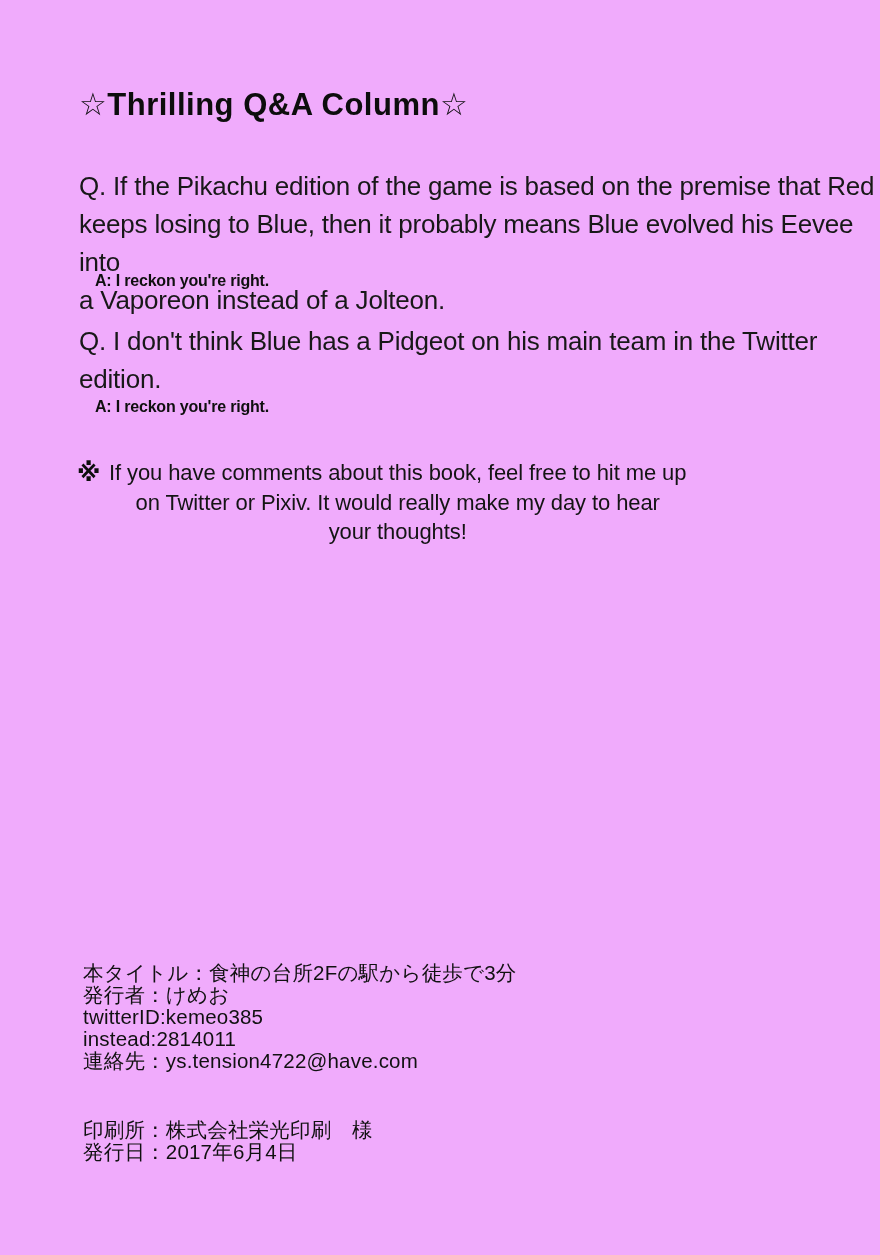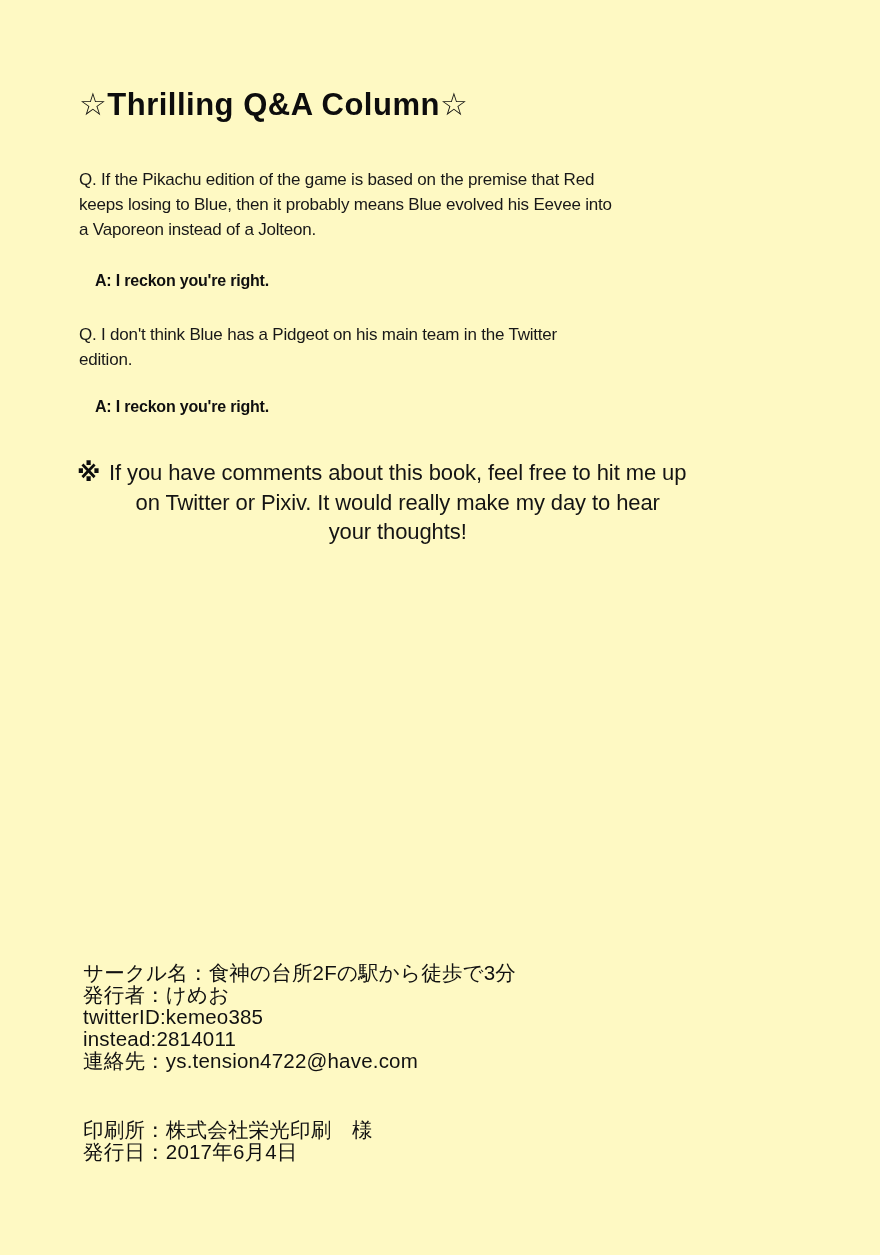--- a/index.html
+++ b/index.html
@@ -11,39 +11,39 @@
     width: 880px;
     height: 1255px;
     position: relative;
     overflow: hidden;
     font-family: "Liberation Sans", "DejaVu Sans", sans-serif;
     color: #141414;
   }
   .page {
     position: absolute;
     inset: 0;
-    background: #fef9c3;
+    background: #f0abfc;
     padding-left: 45px;
   }
   .title {
     position: absolute;
     left: 79px;
     top: 86px;
     margin: 0;
     font-size: 31px;
     font-weight: 700;
     letter-spacing: 0.5px;
     color: #0d0d0d;
     white-space: nowrap;
   }
   .q {
     position: absolute;
     margin: 0;
-    font-size: 17px;
-    line-height: 25px;
+    font-size: 26px;
+    line-height: 38px;
     letter-spacing: -0.2px;
     white-space: pre-line;
     color: #181818;
   }
   .q1 { left: 79px; top: 167px; }
   .q2 { left: 79px; top: 322px; }
   .a {
     position: absolute;
     margin: 16px;
     font-size: 16px;
@@ -113,21 +113,21 @@
 
   <div class="note">
     <span class="note-marker">※</span>
     <span class="note-text">If you have comments about this book, feel free to hit me up
 on Twitter or Pixiv. It would really make my day to hear
 your thoughts!</span>
   </div>
 
   <footer>
     <div class="col-block col-main">
-      <div class="col-line">サークル名：食神の台所2Fの駅から徒歩で3分</div>
+      <div class="col-line">本タイトル：食神の台所2Fの駅から徒歩で3分</div>
       <div class="col-line">発行者：けめお</div>
       <div class="col-line">twitterID:kemeo385</div>
       <div class="col-line">instead:2814011</div>
       <div class="col-line">連絡先：ys.tension4722@have.com</div>
     </div>
     <div class="col-block col-print">
       <div class="col-line">印刷所：株式会社栄光印刷　様</div>
       <div class="col-line">発行日：2017年6月4日</div>
     </div>
   </footer>

